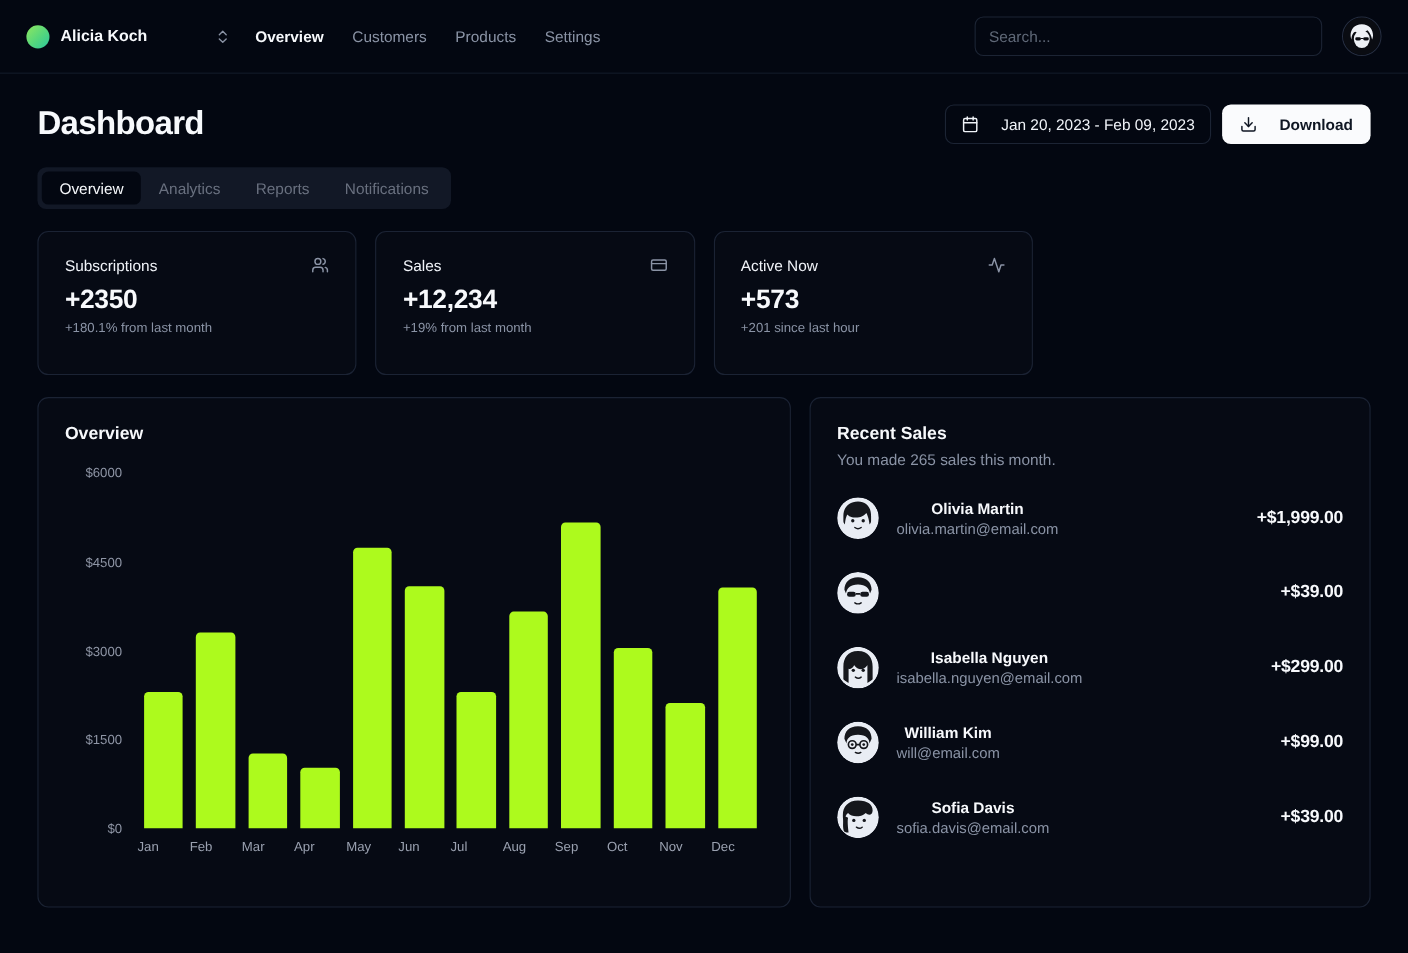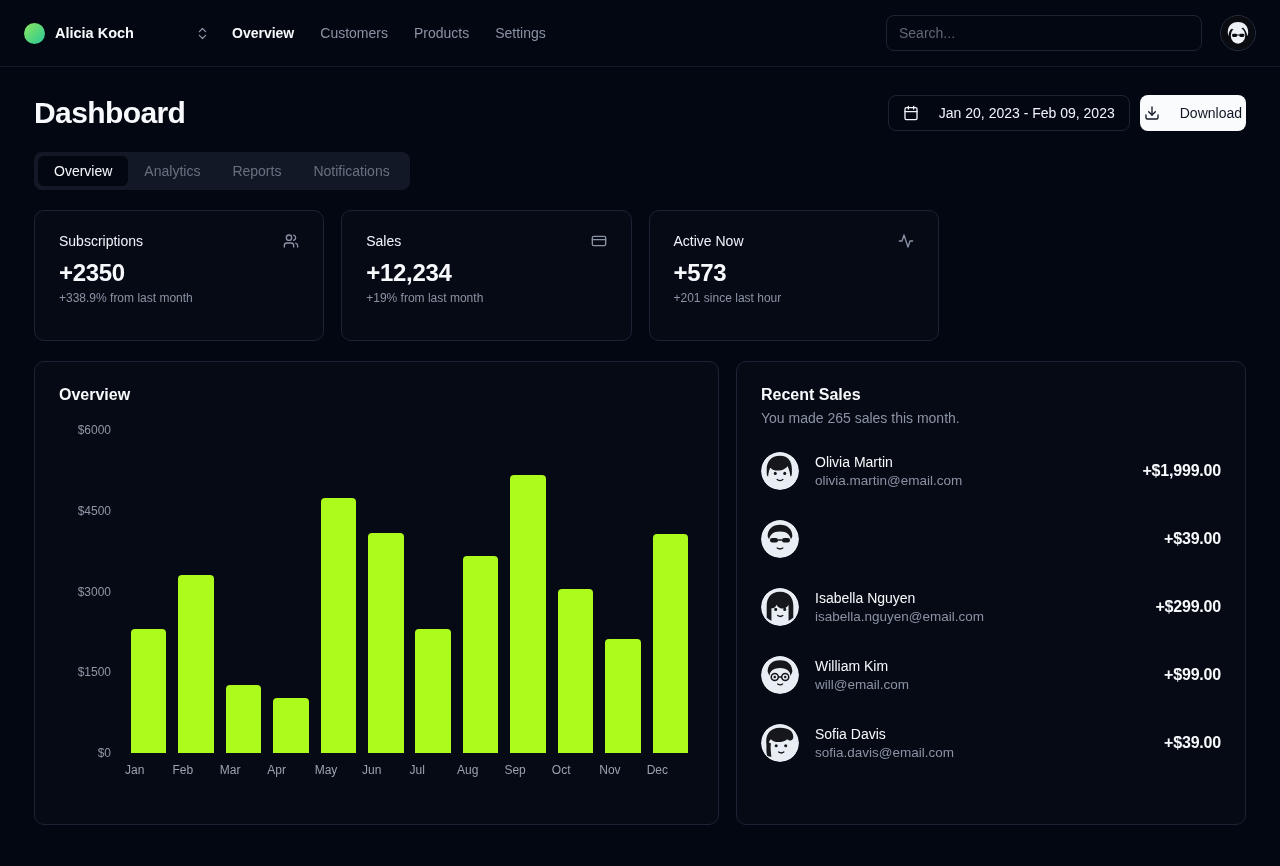--- a/index.html
+++ b/index.html
@@ -33,21 +33,21 @@
 
   
   .page { padding:28px 34px 0; }
   .page-header { display:flex; align-items:center; justify-content:space-between; }
   h1.page-title { font-size:30px; font-weight:700; letter-spacing:-0.6px; }
   .header-actions { display:flex; gap:10px; }
   .btn { height:36px; display:inline-flex; align-items:center; gap:20px;
          border-radius:8px; font-size:14px; font-weight:500; cursor:pointer;
          font-family:inherit;text-align:center; }
   .btn-outline { border:1px solid #1c2434; background:transparent; color:#f1f4f9; padding:0 14px; }
-  .btn-primary { border:none; background:#fafbfd; color:#0f1623; padding:0 4px; font-weight:400; }
+  .btn-primary { border:none; background:#fafbfd; color:#0f1623; padding:0 16px; font-weight:700; }
 
   
   .tabs { margin-top:21px; display:inline-flex; background:#121826; border-radius:8px;
           padding:4px; }
   .tab { border:none; background:transparent; color:#69707f; font-size:14px; font-weight:500;
          padding:7px 16px; border-radius:6px; cursor:pointer; font-family:inherit; }
   .tab.active { background:#030711; color:#f7f9fc; }
 
   
   .card { background:#060a14; border:1px solid #1b2334; border-radius:10px; }
@@ -75,21 +75,21 @@
              align-items:center; }
   .bar { width:75%; max-width:37px; border-radius:4px 4px 0 0; }
   .x-labels { display:flex; margin-top:10px; }
   .x-label { flex:1; text-align:left; font-size:12px; color:#9aa1b0; }
 
   
   .sales-list { margin-top:26px; display:flex; flex-direction:column; gap:30px; }
   .sale-row { display:flex; align-items:center; }
   .sale-avatar { width:38px; height:38px; border-radius:50%; overflow:hidden; flex:none; }
   .sale-info { margin-left:16px; }
-  .sale-name { font-size:14px; font-weight:400; }
+  .sale-name { font-size:14px; font-weight:700;text-align:center; }
   .sale-email { margin-top:3px; font-size:13.5px; color:#8a93a5; }
   .sale-amount { margin-left:auto; font-size:16px; font-weight:600; letter-spacing:-0.2px; }
 </style>
 </head>
 <body>
 
 <header class="topnav">
   <div class="team-switcher">
     <span class="team-logo"></span>
     <span class="team-name">Alicia Koch</span>
@@ -170,21 +170,21 @@
             <svg width="16" height="16" viewBox="0 0 24 24" fill="none" stroke="currentColor" stroke-width="2" stroke-linecap="round" stroke-linejoin="round">
               <path d="M16 21v-2a4 4 0 0 0-4-4H6a4 4 0 0 0-4 4v2"></path>
               <circle cx="9" cy="7" r="4"></circle>
               <path d="M22 21v-2a4 4 0 0 0-3-3.87"></path>
               <path d="M16 3.13a4 4 0 0 1 0 7.75"></path>
             </svg>
 
           </span>
         </div>
         <div class="stat-value">+2350</div>
-        <div class="stat-change">+338.9% from last month</div>
+        <div class="stat-change">+180.1% from last month</div>
       </div>
       <div class="card stat-card">
         <div class="stat-head">
           <span class="stat-title">Sales</span>
           <span class="stat-icon">
 
             <svg width="16" height="16" viewBox="0 0 24 24" fill="none" stroke="currentColor" stroke-width="2" stroke-linecap="round" stroke-linejoin="round">
               <rect x="2" y="5" width="20" height="14" rx="2"></rect>
               <path d="M2 10h20"></path>
             </svg>

